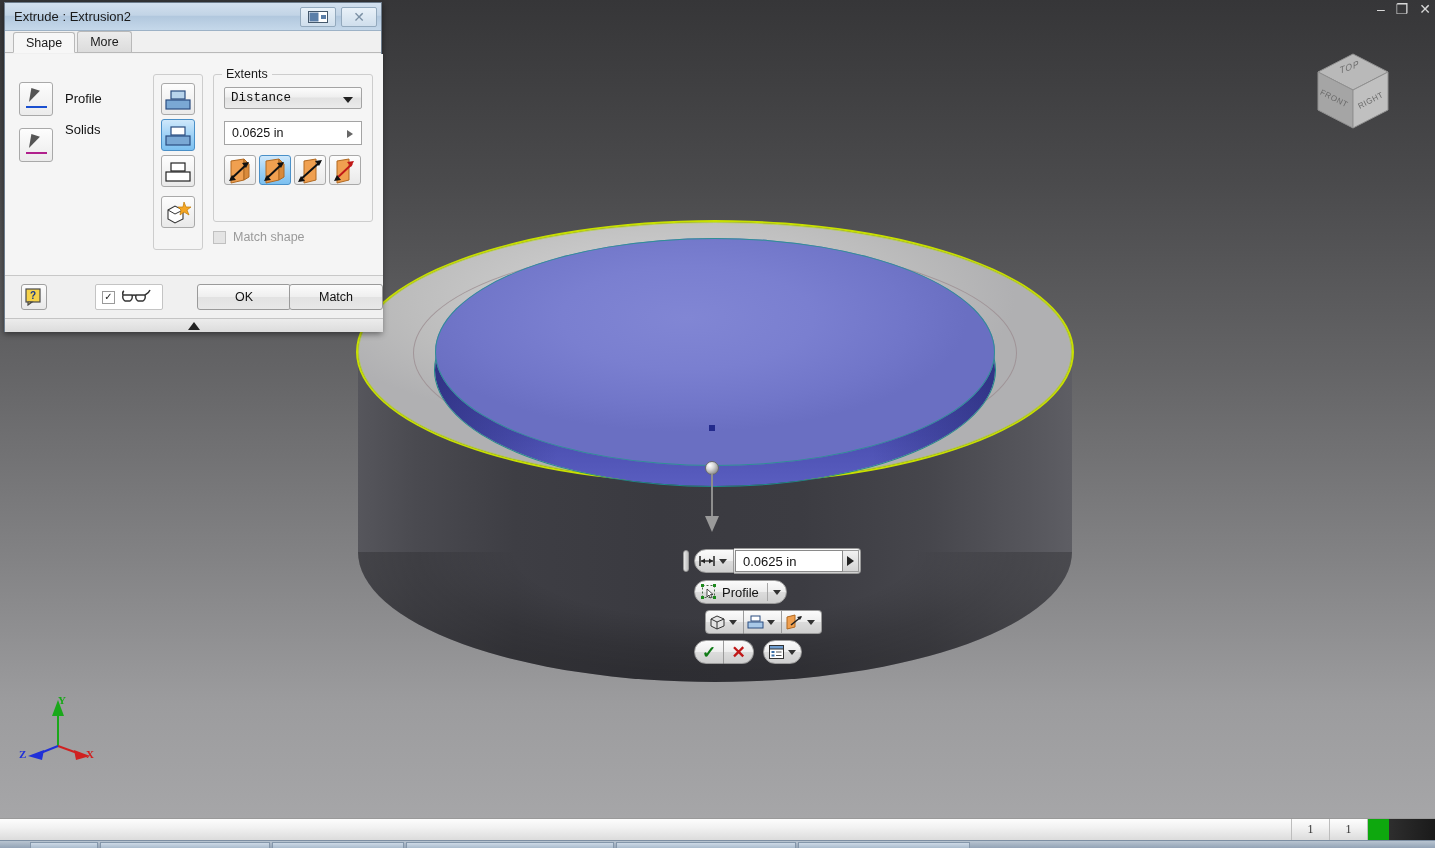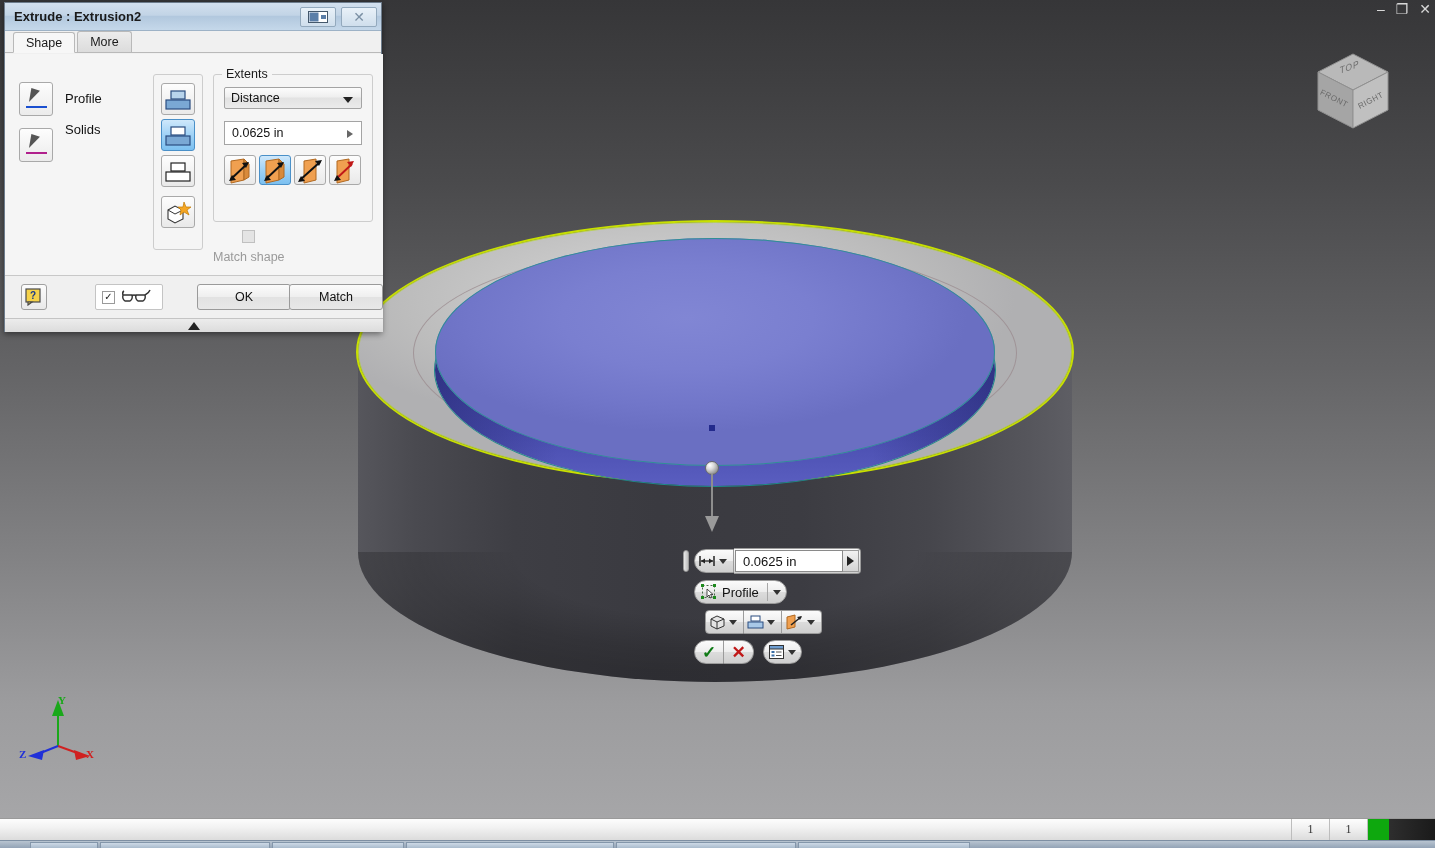--- a/index.html
+++ b/index.html
@@ -218,21 +218,20 @@
     background: #f0f0f0;
     border: 1px solid #6d7c8c;
     box-shadow: 0 2px 6px rgba(0,0,0,0.45);
   }
   #titlebar {
     height: 28px;
     background: linear-gradient(to bottom, #d3e0ee 0%, #c2d4e6 45%, #b2c8de 50%, #c5d8ea 100%);
     border-bottom: 1px solid #9db2c6;
     display: flex; align-items: center;
     padding: 0 4px 0 9px;
-    font-weight: bold;
   }
   #title-text { flex: 1; font-size: 13px; color: #1a1a1a; }
   .tb-btn {
     width: 36px; height: 20px;
     background: linear-gradient(to bottom, #e9f1f8, #cfdeec);
     border: 1px solid #93a9bd;
     border-radius: 2px;
     display: flex; align-items: center; justify-content: center;
     margin-left: 5px;
   }
@@ -652,21 +651,21 @@
             <polygon points="3,9 10,5 18,9 18,18 10,22 3,18" fill="#ffffff" stroke="#333" stroke-width="1.1"></polygon>
             <polyline points="3,9 10,13 18,9" fill="none" stroke="#333" stroke-width="1"></polyline>
             <polygon points="19,1 21,6 26,6 22,9 24,14 19,11 15,14 16,9 13,6 18,6" fill="#f5a623" stroke="#c07800" stroke-width="0.7"></polygon>
           </svg>
         </div>
       </div>
 
       <div class="groupbox" style="left:208px; top:20px; width:160px; height:148px;padding-left:10px;">
         <span class="group-title">Extents</span>
 
-        <div class="combo" style="left:10px; top:12px; width:138px;">
+        <div class="combo" style="left:10px; top:12px; width:138px;font-family:Liberation Mono, monospace;">
           <span>Distance</span>
           <div class="combo-caret"></div>
         </div>
 
         <div class="spin" style="left:10px; top:46px; width:138px;">
           <span>0.0625 in</span>
           <div class="spin-arrow"></div>
         </div>
 
         <div class="dirbtn" style="left:10px; top:80px;">
@@ -698,21 +697,21 @@
         <div class="dirbtn" style="left:115px; top:80px;">
           <svg width="30" height="26" viewBox="0 0 30 26" style="position:absolute;left:1px;top:2px;">
             <polygon points="6,3 18,1 18,22 6,25" fill="#f0a050" stroke="#b06820" stroke-width="1"></polygon>
             <line x1="5" y1="21" x2="21" y2="6" stroke="#c01818" stroke-width="2"></line>
             <polygon points="23,3 16,4 20,9" fill="#c01818"></polygon>
             <polygon points="3,23 10,22 6,17" fill="#111"></polygon>
           </svg>
         </div>
       </div>
 
-      <div style="position:absolute;left:208px;top:176px;display:flex;align-items:center;gap:7px;flex-direction:column;">
+      <div style="position:absolute;left:208px;top:176px;display:flex;align-items:center;gap:7px;">
         <span class="chk dis"></span>
         <span style="font-size:12.5px;color:#9a9a9a;">Match shape</span>
       </div>
 
     </div>
 
     <div id="dlg-footer">
       <div style="position:absolute;left:16px;top:8px;width:26px;height:26px;background:linear-gradient(to bottom,#fcfcfc,#e9e9e9);border:1px solid #a0a0a0;border-radius:3px;display:flex;align-items:center;justify-content:center;">
         <svg width="18" height="18" viewBox="0 0 18 18">
           <rect x="1" y="1" width="14" height="13" fill="#f5d24a" stroke="#4a4a4a" stroke-width="1.2"></rect>

